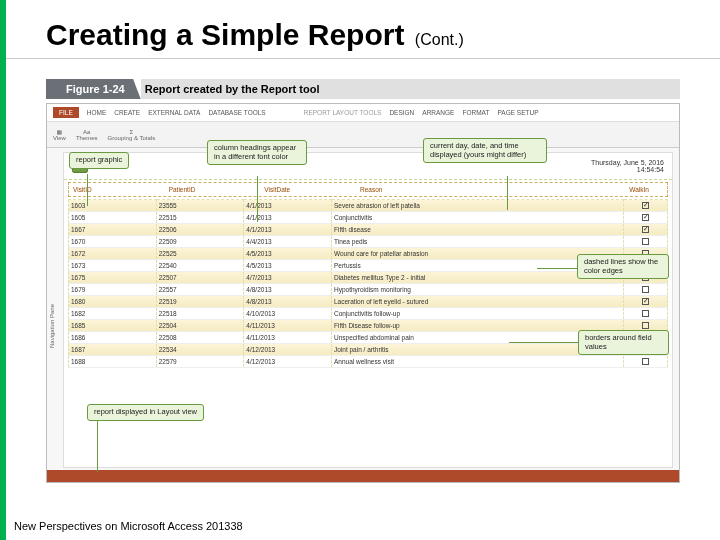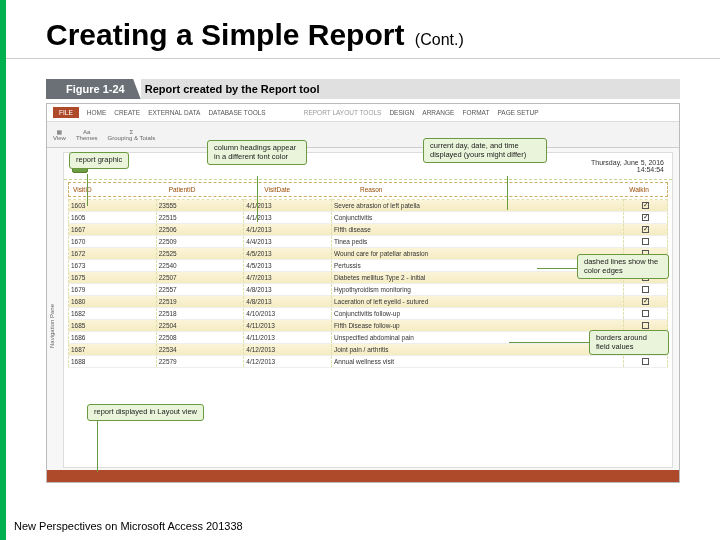--- a/index.html
+++ b/index.html
@@ -211,21 +211,21 @@
 
       <div class="callout" style="left:160px; top:36px; width:100px;">column headings appear in a different font color</div>
       <div class="callout-line" style="left:210px; top:72px; width:1px; height:46px;"></div>
 
       <div class="callout" style="left:376px; top:34px; width:124px;">current day, date, and time displayed (yours might differ)</div>
       <div class="callout-line" style="left:460px; top:72px; width:1px; height:34px;"></div>
 
       <div class="callout" style="right:10px; top:150px; width:92px;">dashed lines show the color edges</div>
       <div class="callout-line" style="right:102px; top:164px; width:40px; height:1px;"></div>
 
-      <div class="callout" style="right:10px; top:226px; width:80px;">borders around field values</div>
+      <div class="callout" style="right:10px; top:226px; width:91px;">borders around field values</div>
       <div class="callout-line" style="right:90px; top:238px; width:80px; height:1px;"></div>
 
       <div class="callout" style="left:40px; top:300px;">report displayed in Layout view</div>
       <div class="callout-line" style="left:50px; top:314px; width:1px; height:54px;"></div>
 
       <div class="status-bar"></div>
     </div>
   </div>
 
   <div class="footer">

